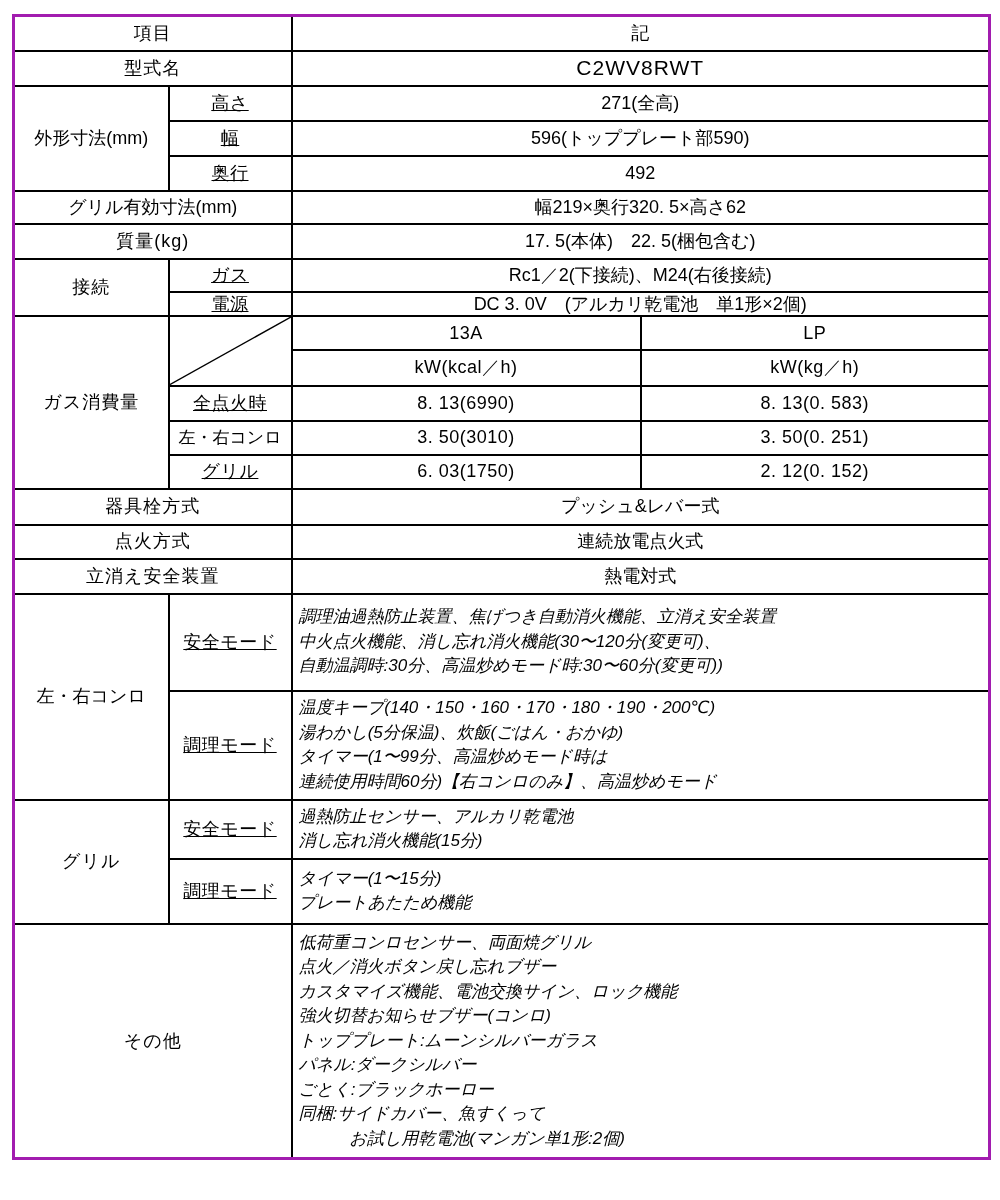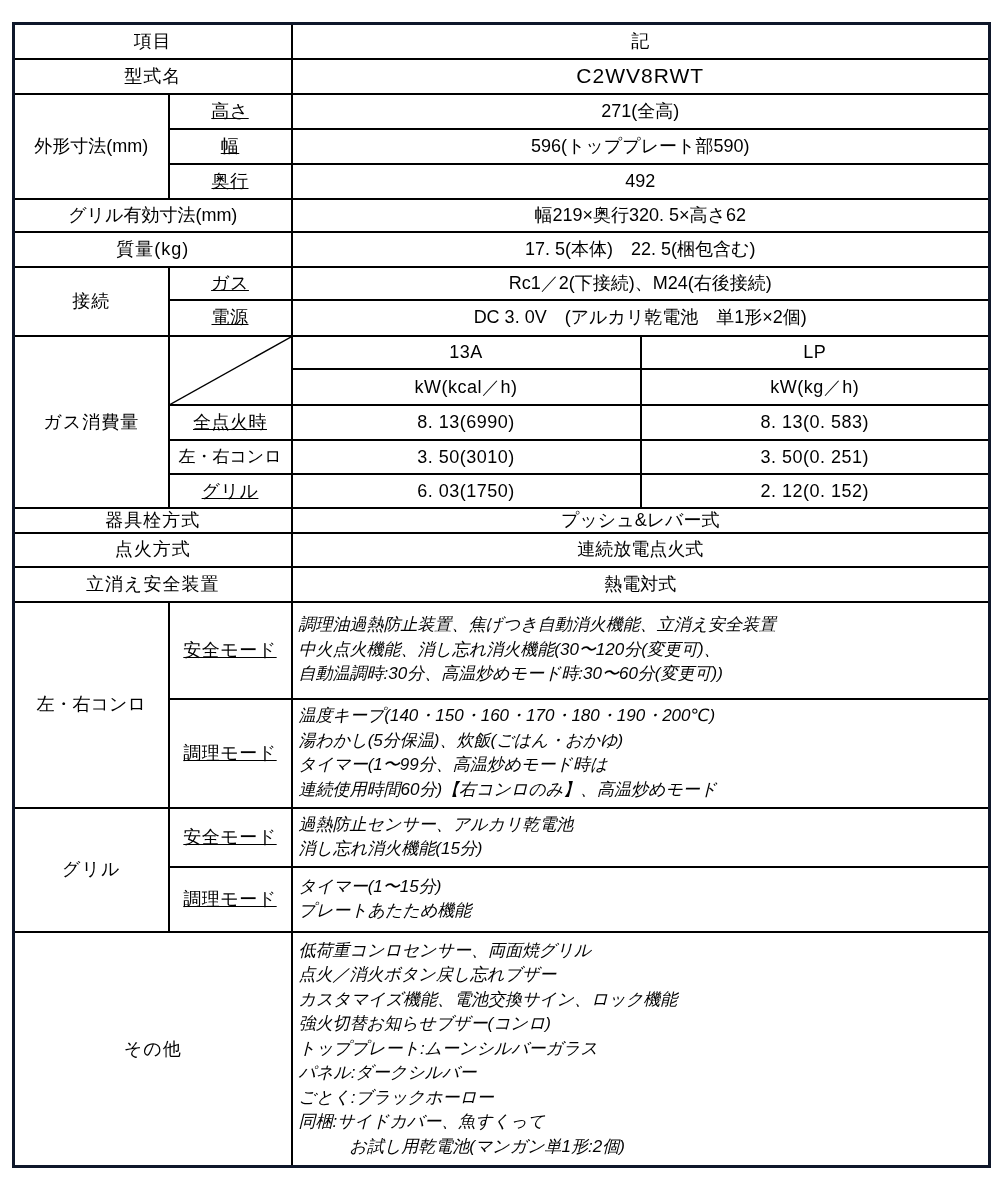--- a/index.html
+++ b/index.html
@@ -5,25 +5,25 @@
   html,body{margin:0;padding:0;}
   body{
     width:1000px;height:1200px;
     background:#ffffff;
     font-family:"Liberation Sans","DejaVu Sans",sans-serif;
     color:#000;
     position:relative;
   }
   table.spec{
     position:absolute;
-    left:12px;top:22px;
+    left:12px;top:14px;
     width:976px;
     border-collapse:collapse;
     table-layout:fixed;
-    border:3px solid #0f172a;
+    border:3px solid #a21caf;
   }
   td{
     border:2px solid #000;
     text-align:center;
     vertical-align:middle;
     font-size:18px;
     padding:0 4px;
     overflow:hidden;
     white-space:pre-wrap;
     line-height:1.25;
@@ -34,22 +34,22 @@
     line-height:24.5px;
     padding:4px 6px;
     letter-spacing:0px;
     font-style:italic;
   }
   td.lbl{letter-spacing:1px;}
   td.sub{letter-spacing:0.5px;text-decoration:underline;}
   td.num{letter-spacing:0.5px;}
   td.diag{position:relative;padding:0;}
   td.diag svg{position:absolute;left:0;top:0;width:100%;height:100%;display:block;}
-  tr.r-h35{height:35px;} tr.r-h33{height:33px;} tr.r-h32{height:36px;}
-  tr.r-h34{height:34px;} tr.r-h36{height:24px;}
+  tr.r-h35{height:35px;} tr.r-h33{height:33px;} tr.r-h32{height:24px;}
+  tr.r-h34{height:34px;} tr.r-h36{height:36px;}
   tr.r-h97{height:97px;} tr.r-h109{height:109px;}
   tr.r-h51{height:51px;} tr.r-h65{height:65px;} tr.r-h235{height:235px;}
 </style>
 </head>
 <body>
 
 <table class="spec">
   <colgroup>
     <col style="width:155px">
     <col style="width:123px">

